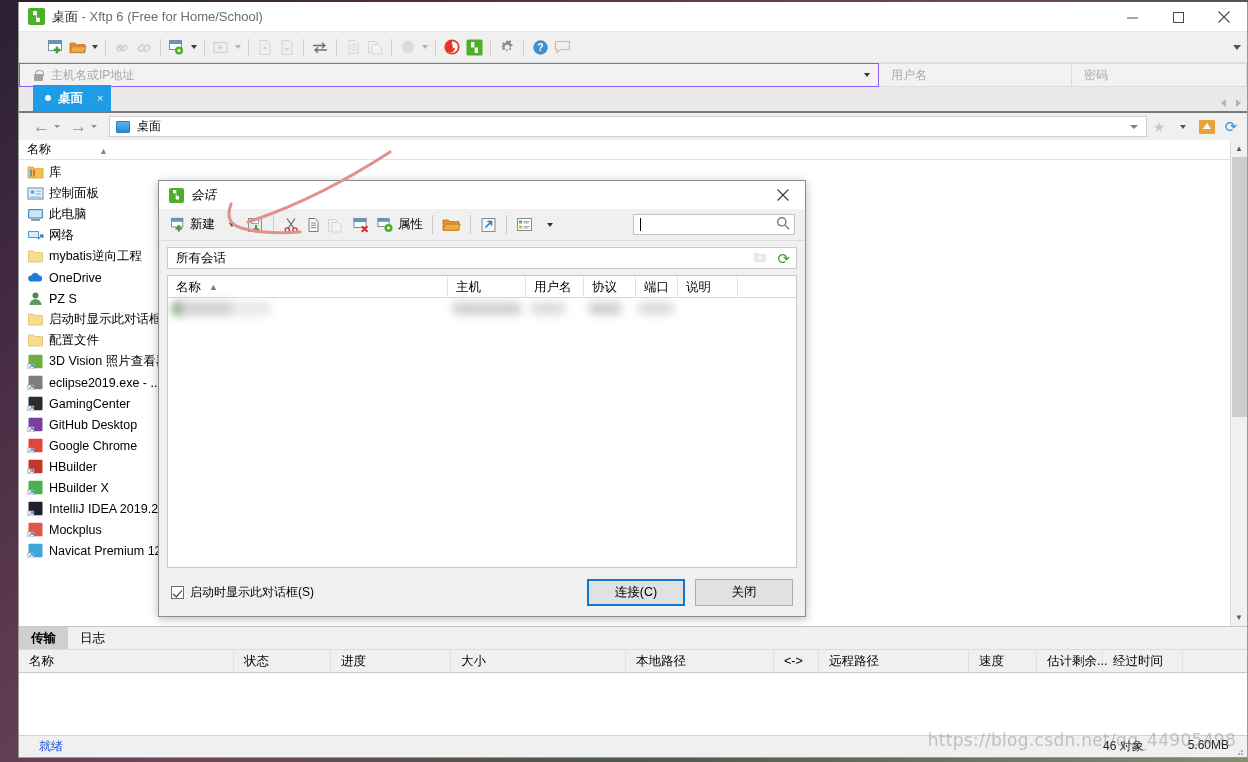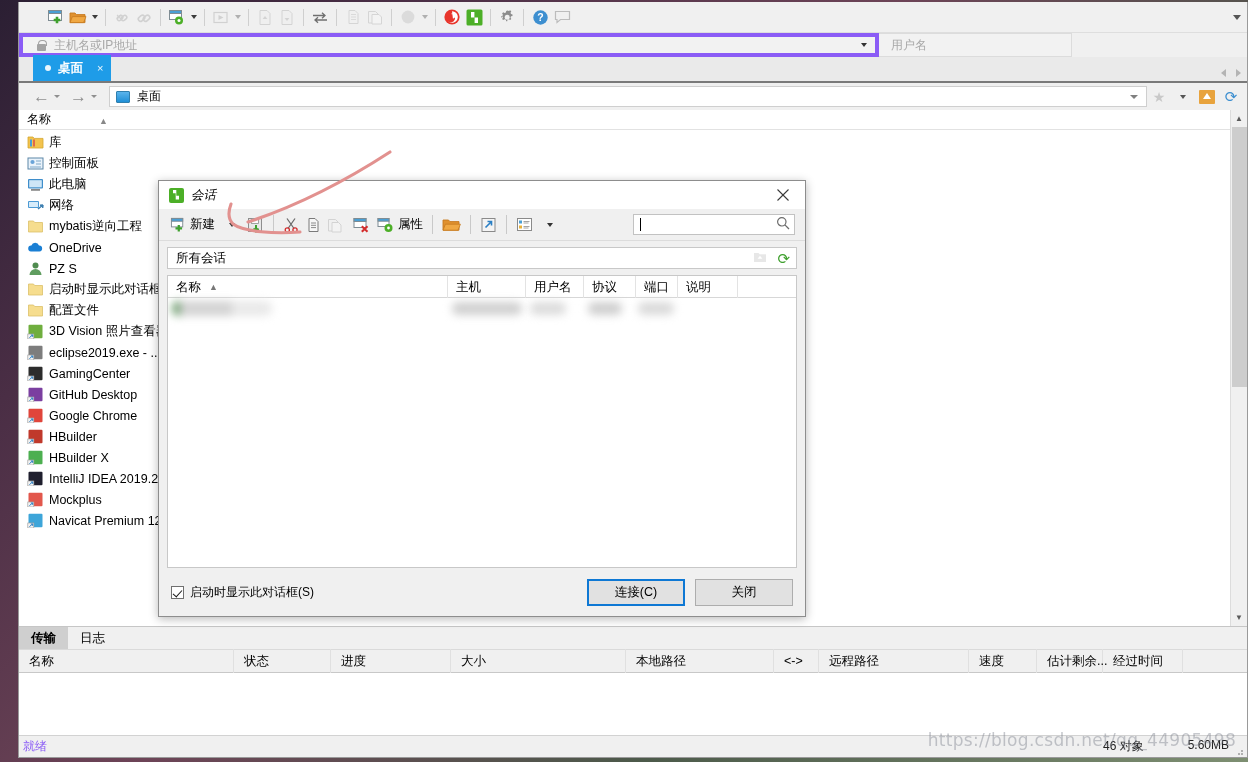--- a/index.html
+++ b/index.html
@@ -98,21 +98,21 @@
   
   .connectbar {
     height: 25px; flex: 0 0 25px;
     display: flex; align-items: stretch;
     background: #f0f0f0;
     border-top: 1px solid #dedede;
   }
   .cb-host {
     flex: 0 0 860px;
     background: #f2f2f2;
-    border: 4px solid #8b5cf6;
+    border: 1px solid #8b5cf6;
     display: flex; align-items: center;
     position: relative;
   }
   .lock-icon {
     width: 9px; height: 11px; margin-left: 14px; margin-right: 8px;
     position: relative; flex: 0 0 auto;
   }
   .lock-icon::before {
     content:""; position:absolute; left:1px; top:0; width:7px; height:5px;
     border:1.6px solid #a3a3a3; border-bottom:none; border-radius:4px 4px 0 0;
@@ -219,21 +219,21 @@
   .th { padding-left: 10px; border-right: 1px solid #e0e0e0; height: 24px; display:flex;align-items:center; white-space:nowrap;}
   .tr-body { height: 62px; background: #fff; }
 
   
   .statusbar {
     height: 22px; flex: 0 0 22px;
     background: #f0f0f0; border-top: 1px solid #d2d2d2;
     display: flex; align-items: center; font-size: 12px;
     position: relative;
   }
-  .sb-left { margin-left: 4px; color: #8b5cf6; }
+  .sb-left { margin-left: 20px; color: #1d4ed8; }
   .sb-right { position:absolute; right: 18px; display:flex; gap: 44px; color:#222;}
   .sb-grip { position:absolute; right:3px; bottom:2px; width:10px;height:10px;}
 
   
   #dialog {
     position: absolute;
     left: 158px; top: 180px;
     width: 648px; height: 437px;
     background: #f0f0f0;
     border: 1px solid #8d8d8d;
@@ -294,20 +294,44 @@
     font-size: 17px; color: rgba(120,125,135,.42);
     letter-spacing: .3px; z-index: 55; white-space: nowrap;
     font-family: "DejaVu Sans", sans-serif;
   }
 </style>
 </head>
 <body>
 
 <div id="appwin">
 
+  <div class="titlebar">
+    <div class="title-icon"></div>
+    <div class="title-text">
+      <span>桌面</span><span class="sub"> - Xftp 6 (Free for Home/School)</span>
+    </div>
+    <div class="wincontrols">
+      <div class="wc">
+        <svg width="13" height="13" viewBox="0 0 13 13">
+            <line x1="1" y1="7" x2="12" y2="7" stroke="#4a4a4a" stroke-width="1"></line>
+          </svg>
+      </div>
+      <div class="wc">
+        <svg width="13" height="13" viewBox="0 0 13 13">
+            <rect x="1.5" y="1.5" width="10" height="10" fill="none" stroke="#4a4a4a" stroke-width="1"></rect>
+          </svg>
+      </div>
+      <div class="wc">
+        <svg width="14" height="14" viewBox="0 0 14 14">
+            <line x1="1.5" y1="1.5" x2="12.5" y2="12.5" stroke="#4a4a4a" stroke-width="1.1"></line>
+            <line x1="12.5" y1="1.5" x2="1.5" y2="12.5" stroke="#4a4a4a" stroke-width="1.1"></line>
+          </svg>
+      </div>
+    </div>
+  </div>
 
 
   <div class="toolbar">
     <div class="tb">
       <svg width="18" height="17" viewBox="0 0 18 17">
           <rect x="1.5" y="1.5" width="13" height="10" fill="#fff" stroke="#7f8c93" stroke-width="1"></rect>
           <rect x="1.5" y="1.5" width="13" height="3" fill="#4a9fd4" stroke="#7f8c93" stroke-width="1"></rect>
           <path d="M8 11 h4 M10 9 v4" stroke="#3fa02e" stroke-width="2.6" stroke-linecap="square"></path>
         </svg>
     </div>
@@ -438,20 +462,23 @@
   <div class="connectbar">
     <div class="cb-host">
       <span class="lock-icon"></span>
       <span class="ph">主机名或IP地址</span>
       <span class="cb-caret">
           <i></i>
         </span>
     </div>
     <div class="cb-user">
       <span class="ph">用户名</span>
+    </div>
+    <div class="cb-pass">
+      <span class="ph">密码</span>
     </div>
   </div>
 
   <div class="tabbar">
     <div class="tab">
       <span class="dot"></span>
       <span>桌面</span>
       <span class="x">×</span>
     </div>
     <div class="tab-navs">

